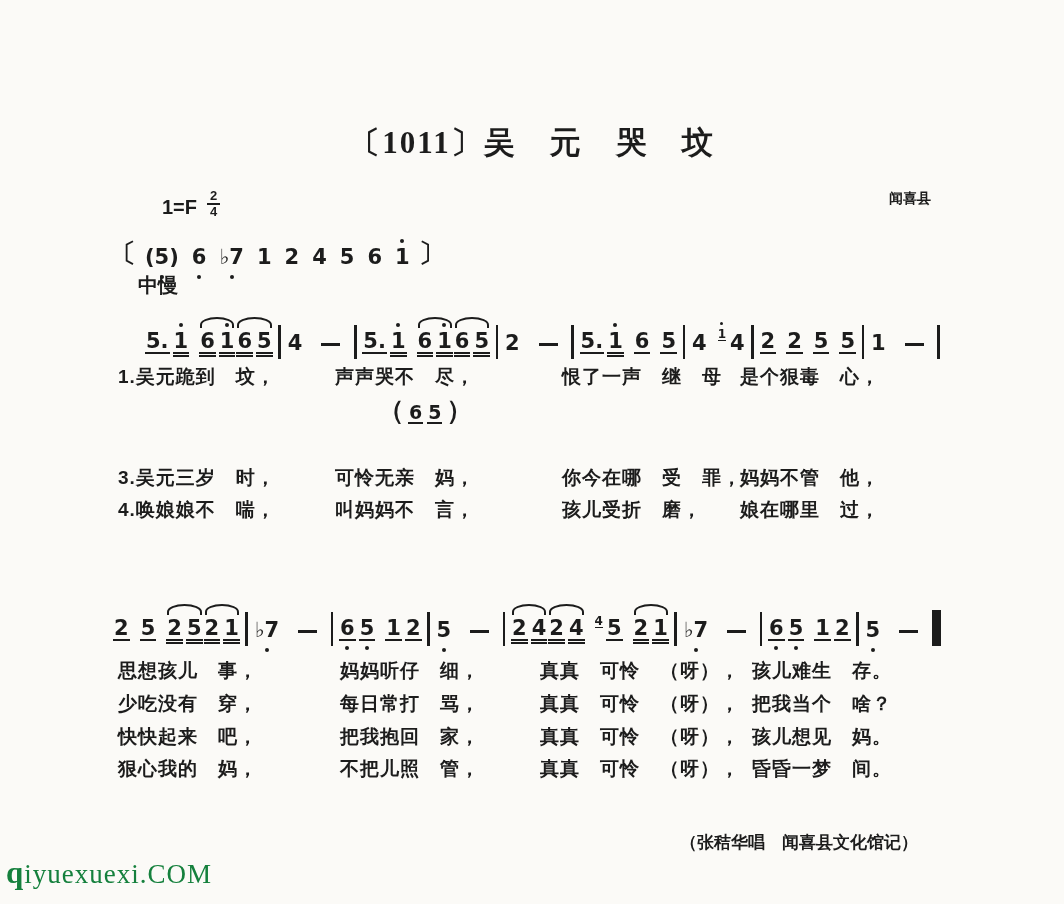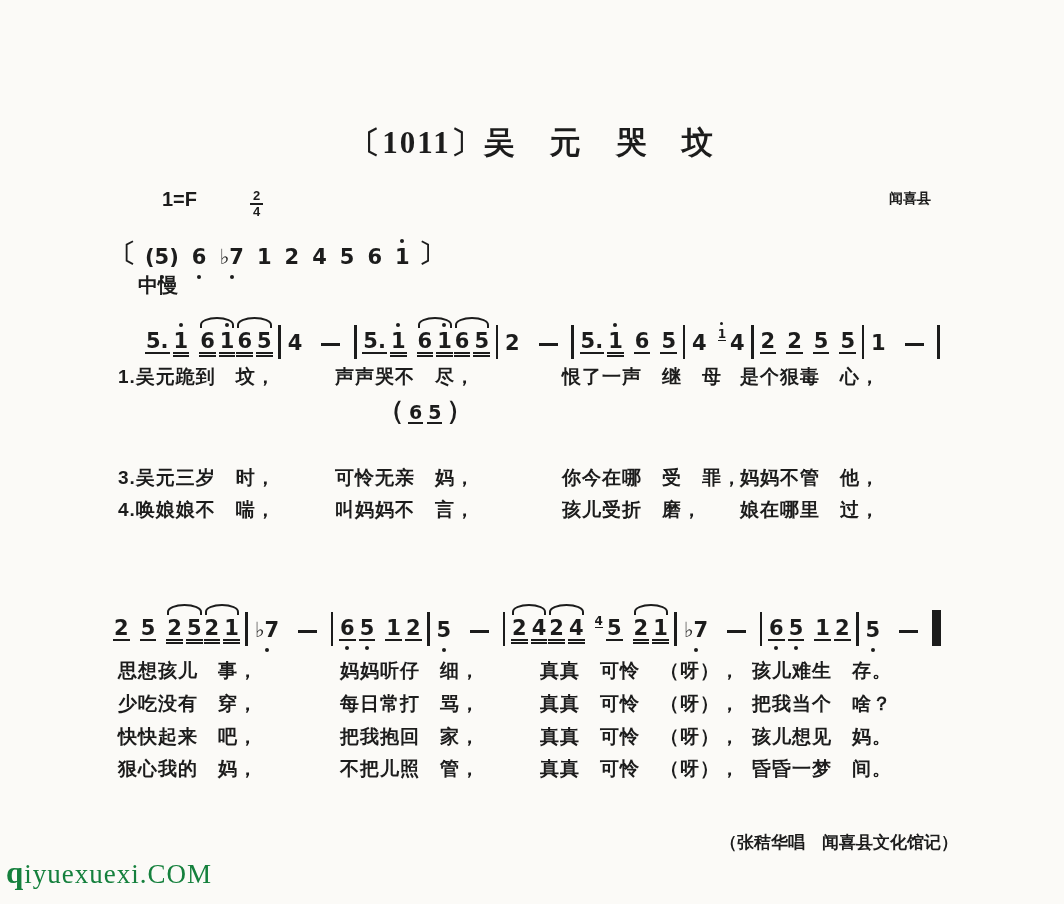--- a/index.html
+++ b/index.html
@@ -9,21 +9,21 @@
     font-family:"Liberation Sans", sans-serif;
   }
   
   .title{
     position:absolute;top:122px;left:0;width:100%;text-align:center;
     font-family:"Liberation Serif", serif;
     font-size:31px;font-weight:700;letter-spacing:2px;margin:0;
   }
   .keyline{
     position:absolute;top:188px;left:162px;
-    font-size:20px;font-weight:700;display:flex;align-items:flex-start;gap:43px;
+    font-size:20px;font-weight:700;display:flex;align-items:flex-end;
   }
   .frac{display:inline-flex;flex-direction:column;align-items:center;
     font-size:13px;line-height:1.1;margin-left:10px;transform:translateY(1px);}
   .frac .num-top{border-bottom:2px solid #1c1c1c;padding:0 3px;font-weight:700;}
   .frac .num-bot{font-weight:700;}
   .region{position:absolute;top:190px;left:889px;font-size:14px;font-weight:700;}
   .scale{position:absolute;top:233px;left:110px;display:flex;align-items:flex-end;gap:6px;}
   .scale .brk{font-size:26px;font-weight:700;transform:translateY(3px);}
   .scale-notes{display:inline-flex;align-items:flex-end;gap:11px;padding:0 2px;}
   .tempo{position:absolute;top:272px;left:138px;font-size:20px;font-weight:800;}
@@ -56,21 +56,21 @@
   .ph{position:absolute;white-space:pre;font-size:19px;font-weight:700;letter-spacing:1px;text-align:right;}
   #lyr1 .r0{top:8px}  #lyr1 .r1{top:76px} #lyr1 .r2{top:109px} #lyr1 .r3{top:141px}
   #lyr2 .r0{top:8px}  #lyr2 .r1{top:41px} #lyr2 .r2{top:74px}  #lyr2 .r3{top:106px}
   #lyr1 .p0{left:118px} #lyr1 .p1{left:335px} #lyr1 .p2{left:562px} #lyr1 .p3{left:740px}
   #lyr2 .p0{left:118px} #lyr2 .p1{left:340px} #lyr2 .p2{left:540px} #lyr2 .p3{left:752px}
   .altnotes{position:absolute;left:378px;top:33px;display:inline-flex;align-items:flex-end;gap:4px;}
   .altnotes .paren{font-size:26px;font-weight:700;transform:translateY(4px);}
   .altnotes .note{font-size:19px;}
   
   .credit{position:absolute;top:831px;left:680px;width:230px;text-align:left;
-    font-size:17px;font-weight:700;white-space:pre;margin-left:40px;}
+    font-size:17px;font-weight:700;white-space:pre;}
   .watermark{position:absolute;top:855px;left:6px;
     font-family:"Liberation Serif", serif;font-size:27px;letter-spacing:1px;}
   .watermark .wq{font-weight:800;font-size:31px;}
 </style>
 </head>
 <body>
 
 <div class="page">
 
   <h1 class="title">〔1011〕吴　元　哭　坟</h1>

